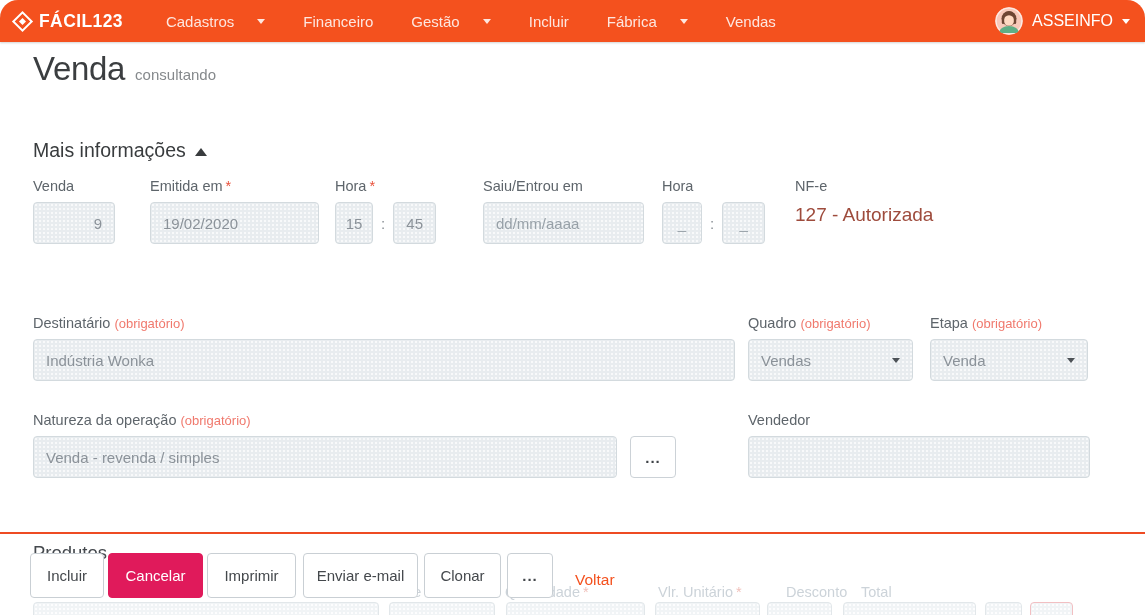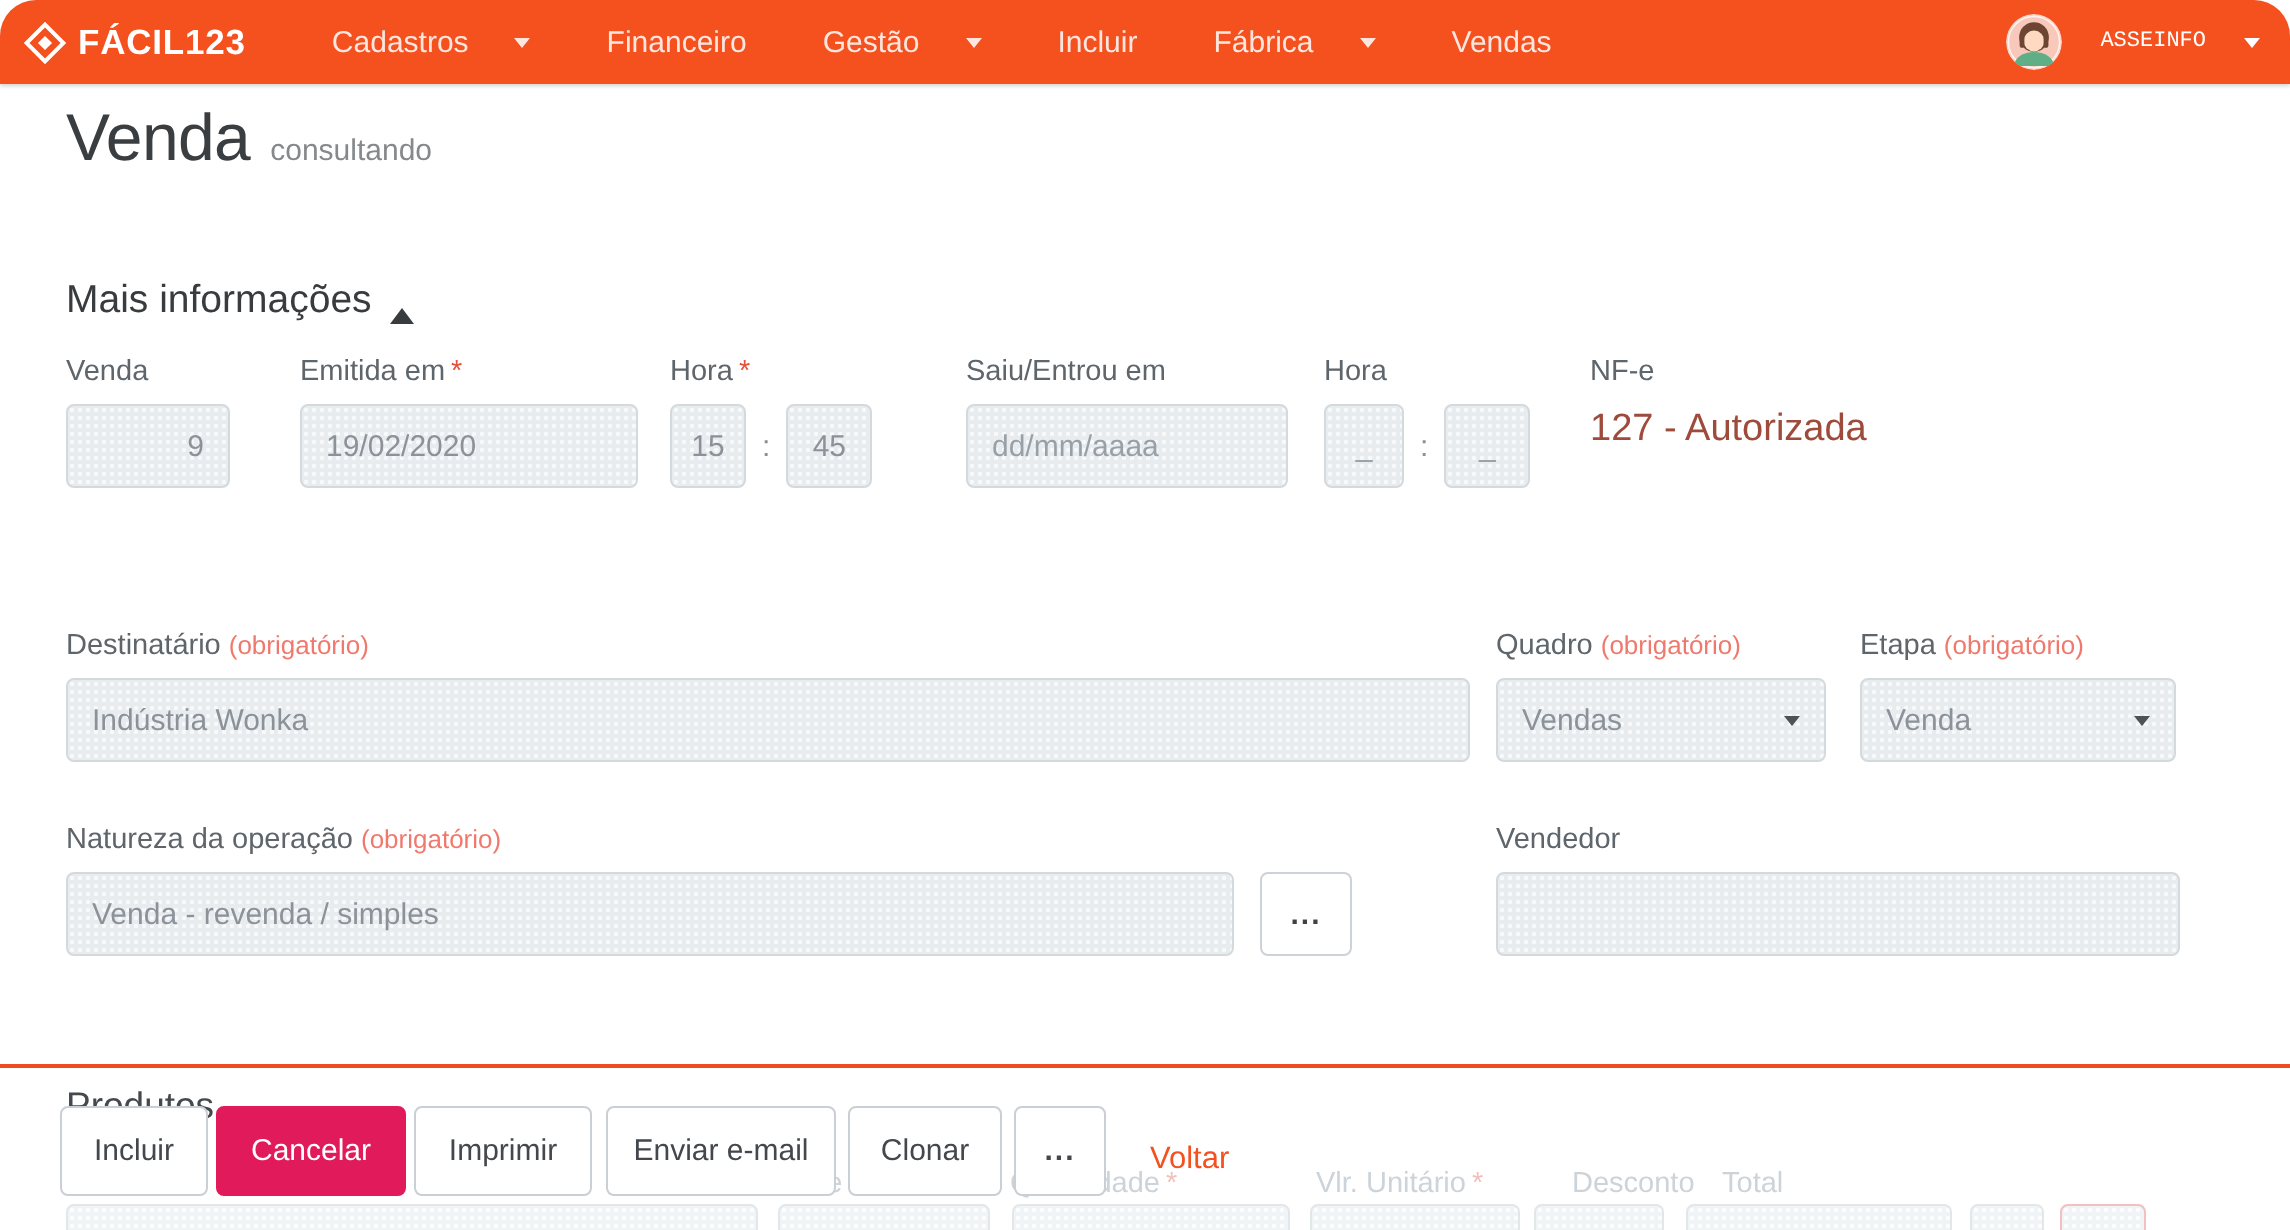--- a/index.html
+++ b/index.html
@@ -12,30 +12,30 @@
             display:flex; align-items:center; padding:0 15px; box-shadow:0 1px 2px rgba(0,0,0,.18); z-index:30; }
   .brand { display:flex; align-items:center; gap:9px; color:#fff; font-weight:bold;
            font-size:17.5px; letter-spacing:.4px; cursor:pointer; }
   .diamond { width:15px; height:15px; border:2.5px solid #fff; transform:rotate(45deg); position:relative; }
   .diamond::after { content:""; position:absolute; top:2.5px; left:2.5px; width:5px; height:5px; background:#fff; }
   .menu { display:flex; align-items:center; margin-left:24px; height:42px; }
   .menu-item { color:rgba(255,255,255,.86); font-size:15px; padding:0 19px; height:42px;
                display:flex; align-items:center; gap:23px; cursor:pointer; white-space:nowrap; }
   .caret-dn { width:0; height:0; border-left:4px solid transparent; border-right:4px solid transparent;
               border-top:5px solid currentColor; display:inline-block; }
-  .user { margin-left:auto; display:flex; align-items:center; gap:19px; color:#fff;
-          font-size:11px; cursor:pointer;font-family:Liberation Mono, monospace; }
+  .user { margin-left:auto; display:flex; align-items:center; gap:9px; color:#fff;
+          font-size:16px; cursor:pointer; }
   .avatar { width:28px; height:28px; border-radius:50%; overflow:hidden; display:block; }
 
   
   .page-title { position:absolute; left:33px; top:50px; display:flex; align-items:baseline; gap:10px; }
   .page-title h1 { font-size:33px; font-weight:400; color:#3b3e40; letter-spacing:-.3px; }
   .page-title .mode { font-size:15px; color:#85898c; }
 
-  .section-head { position:absolute; left:33px; top:139px; display:flex; align-items:flex-end; gap:9px;
+  .section-head { position:absolute; left:33px; top:139px; display:flex; align-items:center; gap:9px;
                   font-size:19.5px; color:#393c3e; cursor:pointer; }
   .caret-up { width:0; height:0; border-left:6px solid transparent; border-right:6px solid transparent;
               border-bottom:8px solid #393c3e; display:inline-block; margin-top:2px; }
 
   
   .field { position:absolute; }
   .field > label { display:block; font-size:14.5px; color:#5e656b; margin-bottom:8px; white-space:nowrap; }
   .req { color:#e8503a; margin-left:3px; }
   .note { color:#f0796d; font-size:13px; margin-left:4px; }
   .inp { display:block; width:100%; height:42px; border:1px solid #d3dade; border-radius:4px;

